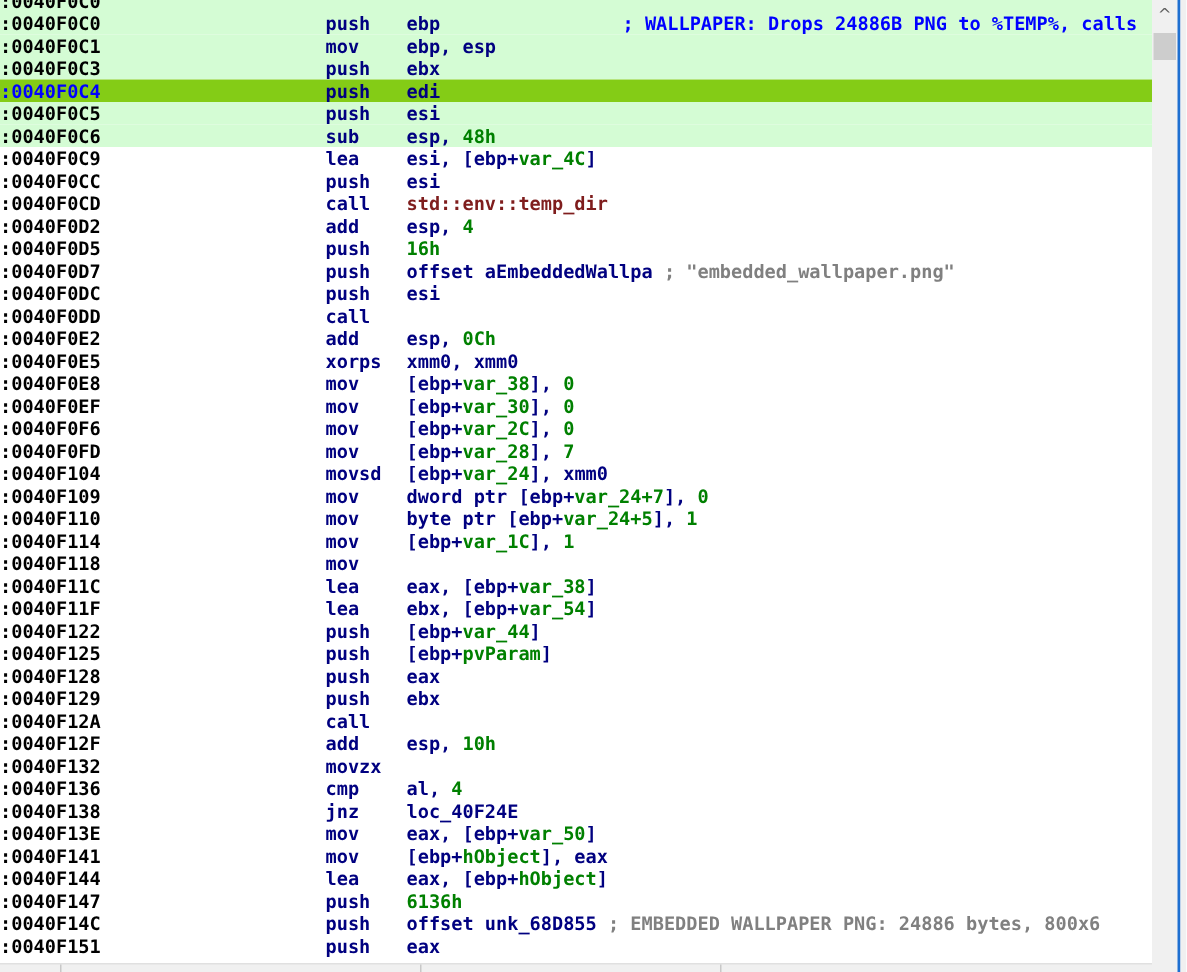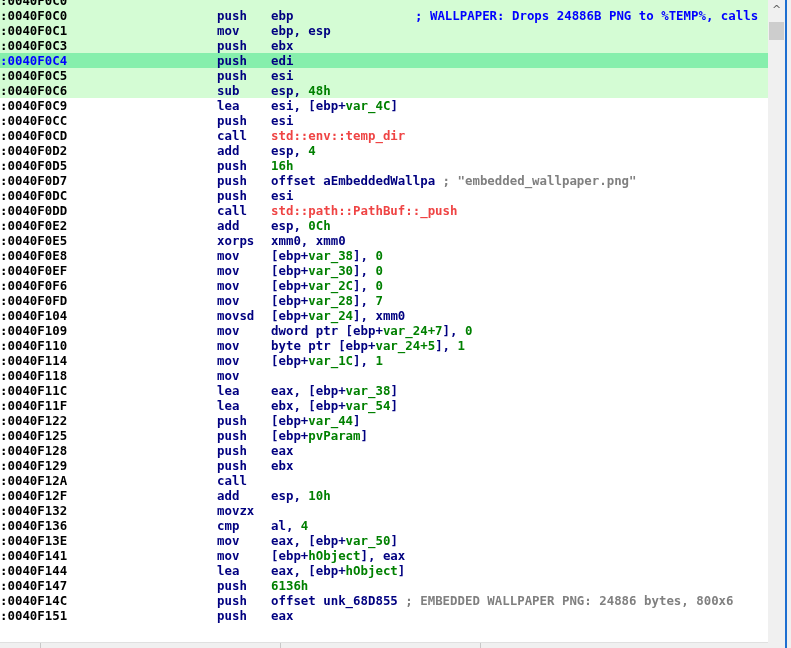--- a/index.html
+++ b/index.html
@@ -1,28 +1,28 @@
 <!DOCTYPE html>
 <html><head>
 <meta charset="utf-8">
 <style>
   html, body { margin:0; padding:0; }
   body { width:791px; height:648px; overflow:hidden; background:#ffffff; position:relative;
          font-family:"DejaVu Sans Mono","Liberation Mono",monospace; }
   .listing { position:absolute; left:0; top:-7px; width:768px; height:650px; overflow:hidden; }
   .row { position:relative; height:15px; line-height:15px; font-size:12.4px; font-weight:bold; white-space:pre; }
   .row.hl { background:#d4fcd4; }
-  .row.cur { background:#86efac; }
+  .row.cur { background:#84cc16; }
   .addr { position:absolute; left:0; color:#000000; }
   .row.cur .addr { color:#0000ff; }
   .mn { position:absolute; left:217px; color:#000080; }
   .ops { position:absolute; left:271px; color:#000080; }
   .ops .v { color:#008000; }
   .ops .n { color:#008000; }
-  .ops .f { color:#ef4444; }
+  .ops .f { color:#7f1d1d; }
   .cmt-blue { position:absolute; left:415px; color:#0000ff; }
   .cmt-grey { color:#808080; }
   .scroll { position:absolute; left:768px; top:0; width:17px; height:648px; background:#f0f0f0; }
   .scroll-up { position:absolute; left:0; top:0; width:17px; height:20px; color:#606060; font-size:11px; text-align:center; line-height:20px; font-family:"DejaVu Sans",sans-serif; }
   .scroll-thumb { position:absolute; left:1px; top:22px; width:15px; height:18px; background:#cdcdcd; }
   .vline { position:absolute; left:785px; top:0; width:2px; height:648px; background:#1e6fd0; }
   .rpad { position:absolute; left:787px; top:0; width:4px; height:648px; background:#f0f0f0; }
   .status { position:absolute; left:0; top:642px; width:768px; height:6px; background:#f0f0f0; border-top:1px solid #e0e0e0; }
   .status .seg { position:absolute; top:0; height:6px; border-right:1px solid #c8c8c8; }
 </style>
@@ -37,21 +37,21 @@
     <div class="row hl cur"><span class="addr">:0040F0C4</span><span class="mn">push</span><span class="ops"><span>edi</span></span></div>
     <div class="row hl"><span class="addr">:0040F0C5</span><span class="mn">push</span><span class="ops"><span>esi</span></span></div>
     <div class="row hl"><span class="addr">:0040F0C6</span><span class="mn">sub</span><span class="ops"><span>esp, </span><span class="n">48h</span></span></div>
     <div class="row"><span class="addr">:0040F0C9</span><span class="mn">lea</span><span class="ops"><span>esi, [ebp+</span><span class="v">var_4C</span><span>]</span></span></div>
     <div class="row"><span class="addr">:0040F0CC</span><span class="mn">push</span><span class="ops"><span>esi</span></span></div>
     <div class="row"><span class="addr">:0040F0CD</span><span class="mn">call</span><span class="ops"><span class="f">std::env::temp_dir</span></span></div>
     <div class="row"><span class="addr">:0040F0D2</span><span class="mn">add</span><span class="ops"><span>esp, </span><span class="n">4</span></span></div>
     <div class="row"><span class="addr">:0040F0D5</span><span class="mn">push</span><span class="ops"><span class="n">16h</span></span></div>
     <div class="row"><span class="addr">:0040F0D7</span><span class="mn">push</span><span class="ops"><span>offset aEmbeddedWallpa</span><span class="cmt-grey"> ; "embedded_wallpaper.png"</span></span></div>
     <div class="row"><span class="addr">:0040F0DC</span><span class="mn">push</span><span class="ops"><span>esi</span></span></div>
-    <div class="row"><span class="addr">:0040F0DD</span><span class="mn">call</span><span class="ops"><span class="f">std::path::PathBuf::_push</span></span></div>
+    <div class="row"><span class="addr">:0040F0DD</span><span class="mn">call</span></div>
     <div class="row"><span class="addr">:0040F0E2</span><span class="mn">add</span><span class="ops"><span>esp, </span><span class="n">0Ch</span></span></div>
     <div class="row"><span class="addr">:0040F0E5</span><span class="mn">xorps</span><span class="ops"><span>xmm0, xmm0</span></span></div>
     <div class="row"><span class="addr">:0040F0E8</span><span class="mn">mov</span><span class="ops"><span>[ebp+</span><span class="v">var_38</span><span>], </span><span class="n">0</span></span></div>
     <div class="row"><span class="addr">:0040F0EF</span><span class="mn">mov</span><span class="ops"><span>[ebp+</span><span class="v">var_30</span><span>], </span><span class="n">0</span></span></div>
     <div class="row"><span class="addr">:0040F0F6</span><span class="mn">mov</span><span class="ops"><span>[ebp+</span><span class="v">var_2C</span><span>], </span><span class="n">0</span></span></div>
     <div class="row"><span class="addr">:0040F0FD</span><span class="mn">mov</span><span class="ops"><span>[ebp+</span><span class="v">var_28</span><span>], </span><span class="n">7</span></span></div>
     <div class="row"><span class="addr">:0040F104</span><span class="mn">movsd</span><span class="ops"><span>[ebp+</span><span class="v">var_24</span><span>], xmm0</span></span></div>
     <div class="row"><span class="addr">:0040F109</span><span class="mn">mov</span><span class="ops"><span>dword ptr [ebp+</span><span class="v">var_24+7</span><span>], </span><span class="n">0</span></span></div>
     <div class="row"><span class="addr">:0040F110</span><span class="mn">mov</span><span class="ops"><span>byte ptr [ebp+</span><span class="v">var_24+5</span><span>], </span><span class="n">1</span></span></div>
     <div class="row"><span class="addr">:0040F114</span><span class="mn">mov</span><span class="ops"><span>[ebp+</span><span class="v">var_1C</span><span>], </span><span class="n">1</span></span></div>
@@ -59,20 +59,21 @@
     <div class="row"><span class="addr">:0040F11C</span><span class="mn">lea</span><span class="ops"><span>eax, [ebp+</span><span class="v">var_38</span><span>]</span></span></div>
     <div class="row"><span class="addr">:0040F11F</span><span class="mn">lea</span><span class="ops"><span>ebx, [ebp+</span><span class="v">var_54</span><span>]</span></span></div>
     <div class="row"><span class="addr">:0040F122</span><span class="mn">push</span><span class="ops"><span>[ebp+</span><span class="v">var_44</span><span>]</span></span></div>
     <div class="row"><span class="addr">:0040F125</span><span class="mn">push</span><span class="ops"><span>[ebp+</span><span class="v">pvParam</span><span>]</span></span></div>
     <div class="row"><span class="addr">:0040F128</span><span class="mn">push</span><span class="ops"><span>eax</span></span></div>
     <div class="row"><span class="addr">:0040F129</span><span class="mn">push</span><span class="ops"><span>ebx</span></span></div>
     <div class="row"><span class="addr">:0040F12A</span><span class="mn">call</span></div>
     <div class="row"><span class="addr">:0040F12F</span><span class="mn">add</span><span class="ops"><span>esp, </span><span class="n">10h</span></span></div>
     <div class="row"><span class="addr">:0040F132</span><span class="mn">movzx</span></div>
     <div class="row"><span class="addr">:0040F136</span><span class="mn">cmp</span><span class="ops"><span>al, </span><span class="n">4</span></span></div>
+    <div class="row"><span class="addr">:0040F138</span><span class="mn">jnz</span><span class="ops"><span>loc_40F24E</span></span></div>
     <div class="row"><span class="addr">:0040F13E</span><span class="mn">mov</span><span class="ops"><span>eax, [ebp+</span><span class="v">var_50</span><span>]</span></span></div>
     <div class="row"><span class="addr">:0040F141</span><span class="mn">mov</span><span class="ops"><span>[ebp+</span><span class="v">hObject</span><span>], eax</span></span></div>
     <div class="row"><span class="addr">:0040F144</span><span class="mn">lea</span><span class="ops"><span>eax, [ebp+</span><span class="v">hObject</span><span>]</span></span></div>
     <div class="row"><span class="addr">:0040F147</span><span class="mn">push</span><span class="ops"><span class="n">6136h</span></span></div>
     <div class="row"><span class="addr">:0040F14C</span><span class="mn">push</span><span class="ops"><span>offset unk_68D855</span><span class="cmt-grey"> ; EMBEDDED WALLPAPER PNG: 24886 bytes, 800x6</span></span></div>
     <div class="row"><span class="addr">:0040F151</span><span class="mn">push</span><span class="ops"><span>eax</span></span></div>
   </div>
 
 <div class="scroll">
   <div class="scroll-up">^</div>

